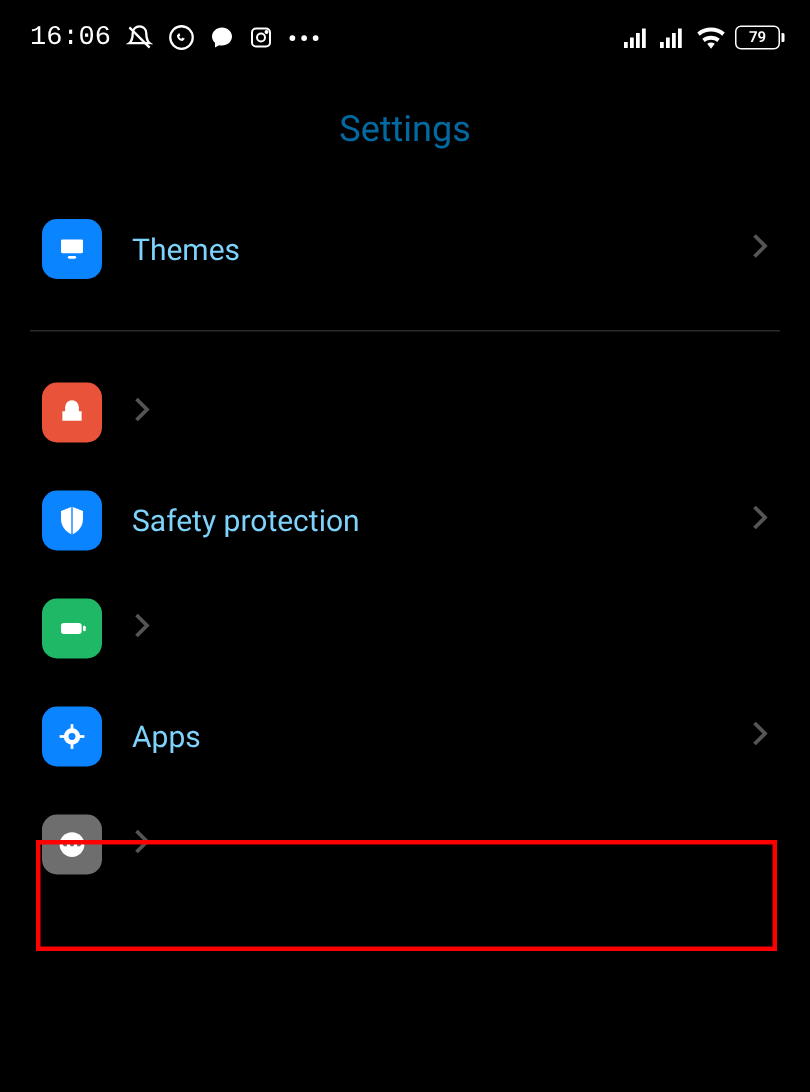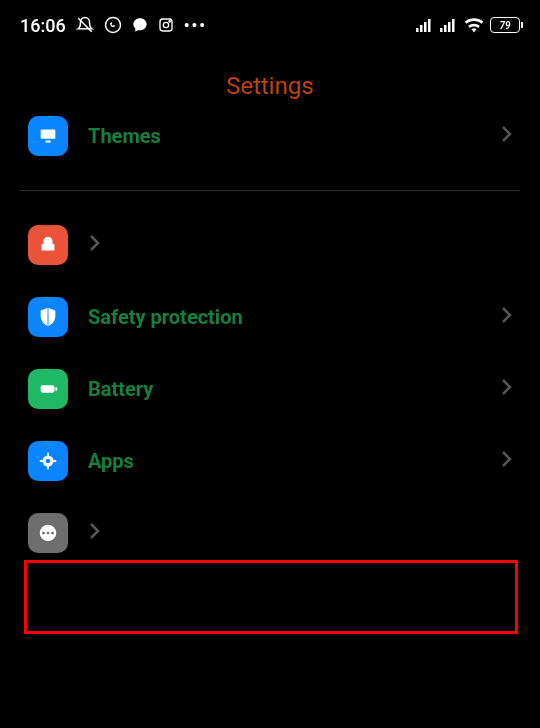--- a/index.html
+++ b/index.html
@@ -21,37 +21,38 @@
     }
     .status-left {
       display: flex;
       align-items: center;
       gap: 10px;
     }
     .status-right {
       display: flex;
       align-items: center;
       gap: 6px;
-      font-style: italic;
     }
     .time {
       font-size: 18px;
       font-weight: 500;
+      font-family: Liberation Mono, monospace;
     }
     .status-icon {
       display: inline-flex;
       align-items: center;
       justify-content: center;
     }
     .page-title {
       text-align: center;
       font-size: 24px;
       font-weight: 400;
-      color: #c2410c;
+      color: #0369a1;
       margin-top: 24px;
+      margin-bottom: 30px;
     }
     .settings-list {
       padding: 0 20px;
     }
     .setting-row {
       display: flex;
       align-items: center;
       padding: 16px 8px;
       gap: 20px;
       cursor: pointer;
@@ -61,22 +62,22 @@
       height: 40px;
       border-radius: 10px;
       display: flex;
       align-items: center;
       justify-content: center;
       flex-shrink: 0;
     }
     .setting-label {
       flex: 1;
       font-size: 20px;
-      font-weight: 700;
-      color: #15803d;
+      font-weight: 400;
+      color: #7dd3fc;
     }
     .chevron {
       color: #555;
       flex-shrink: 0;
     }
     .divider {
       height: 1px;
       background: #2a2a2a;
       margin: 18px 0;
     }
@@ -228,21 +229,20 @@
     </span>
   </div>
 
   <div class="setting-row">
     <div class="setting-icon" style="background:#1fb866">
       <svg width="22" height="22" viewBox="0 0 24 24" fill="#fff">
         <rect x="4" y="8" width="15" height="8" rx="2"></rect>
         <rect x="20" y="10" width="2" height="4" rx="1"></rect>
       </svg>
     </div>
-    <span class="setting-label">Battery</span>
     <span class="chevron">
       <svg width="12" height="20" viewBox="0 0 12 20" fill="none" stroke="#555" stroke-width="2.5">
           <path d="M3 3l7 7-7 7"></path>
         </svg>
     </span>
   </div>
 
   <div class="setting-row">
     <div class="setting-icon" style="background:#0a84ff">
       <svg width="22" height="22" viewBox="0 0 24 24" fill="#fff">

